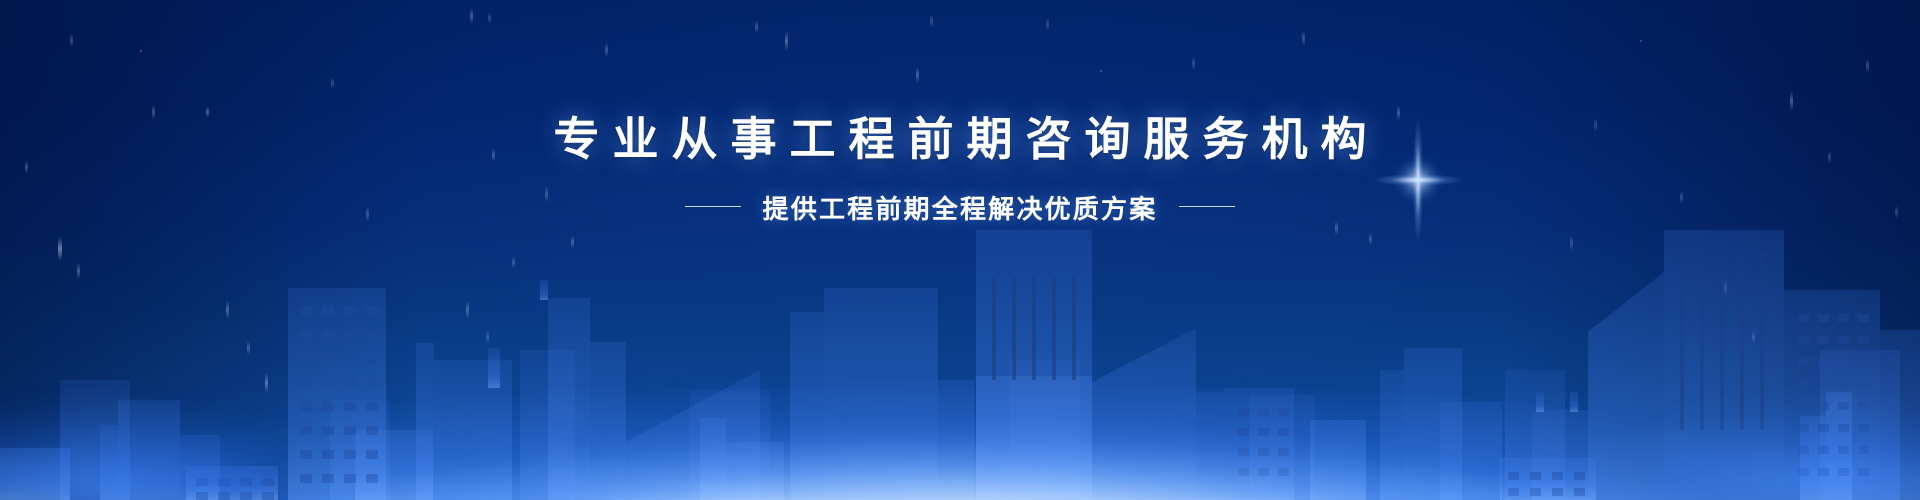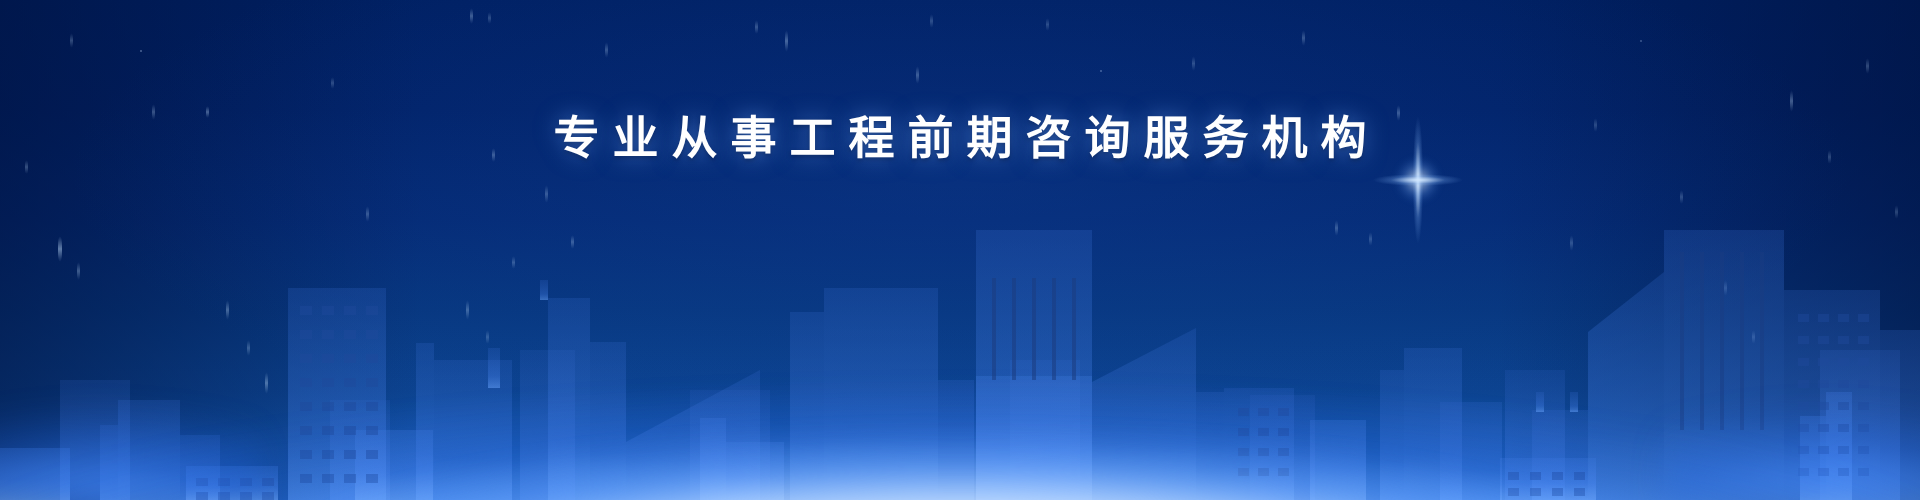--- a/index.html
+++ b/index.html
@@ -8,21 +8,21 @@
     padding: 0;
     background: #000;
   }
   * { box-sizing: border-box; }
 
   .banner {
     position: relative;
     width: 1920px;
     height: 500px;
     overflow: hidden;
-    font-family: Liberation Serif, serif;
+    font-family: Liberation Sans, sans-serif;
     background: #0f766e;
   }
 
   
   .sky {
     position: absolute;
     inset: 0;
     background:
       radial-gradient(ellipse 120% 70% at 50% 112%,
          rgba(150,200,255,0.95) 0%,
@@ -454,16 +454,21 @@
   </div>
 
   <div class="side-glow-l"></div>
   <div class="side-glow-r"></div>
   <div class="horizon"></div>
   <div class="horizon-core"></div>
 
   <div class="content">
     <h1 class="headline">专业从事工程前期咨询服务机构</h1>
 
+    <div class="sub-row">
+      <span class="rule"></span>
+      <span class="subtitle">提供工程前期全程解决优质方案</span>
+      <span class="rule"></span>
+    </div>
 
   </div>
 
 </div>
 
 </body></html>

